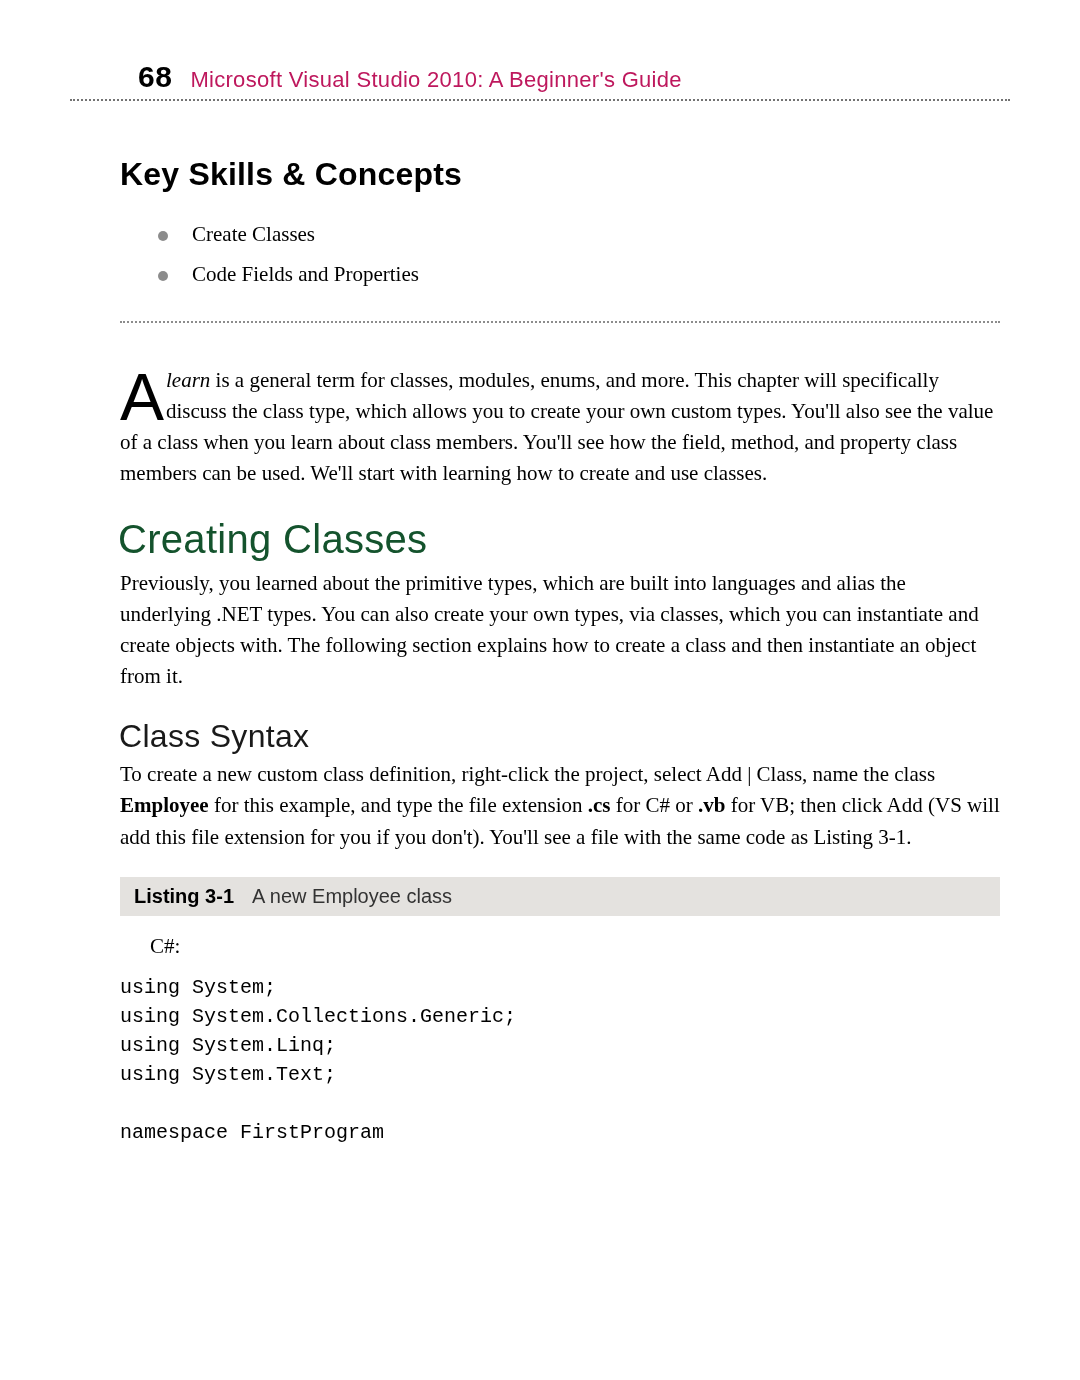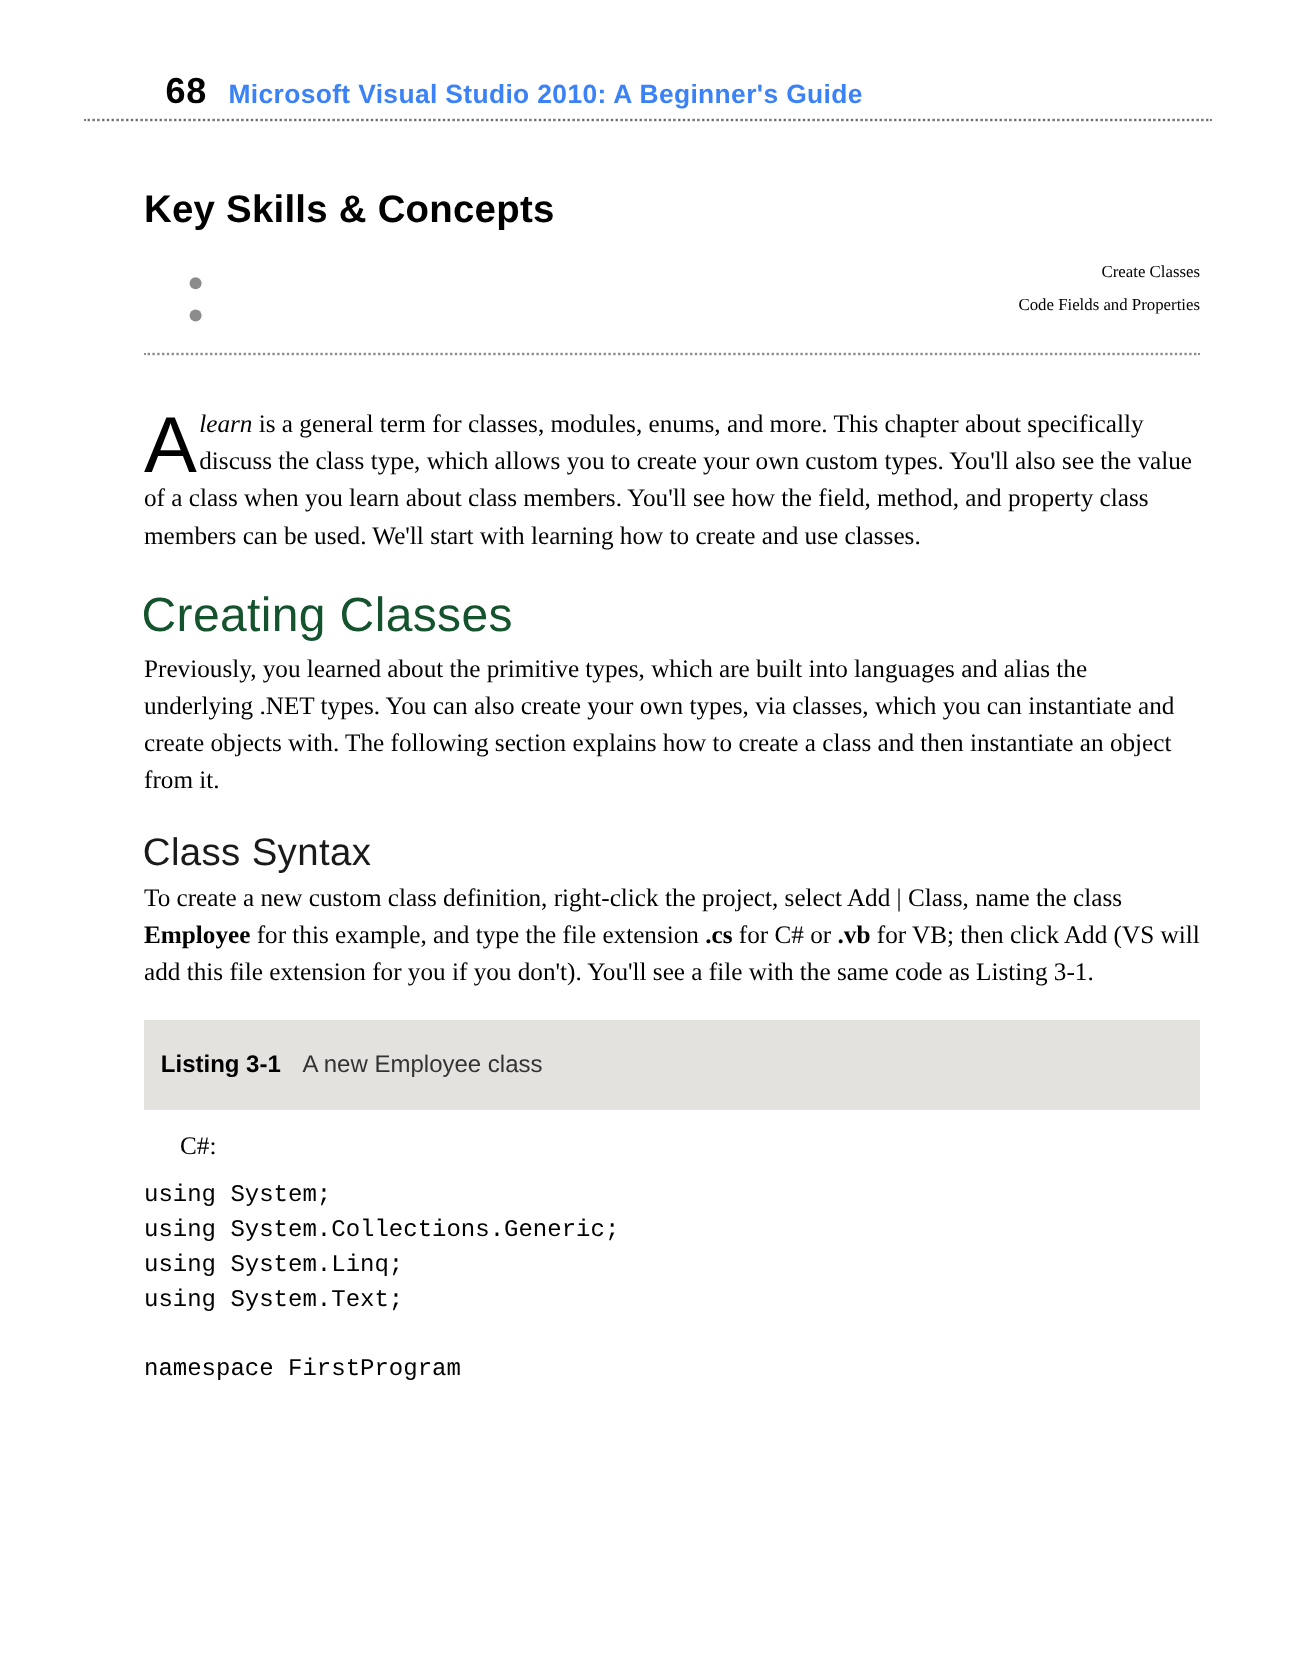--- a/index.html
+++ b/index.html
@@ -34,47 +34,46 @@
   }
   .page-number {
     font-family: "Trebuchet MS", "Segoe UI", Helvetica, Arial, sans-serif;
     font-weight: 700;
     font-size: 30px;
     color: #000;
     letter-spacing: 0.5px;
   }
   .running-title {
     font-family: "Trebuchet MS", "Segoe UI", Helvetica, Arial, sans-serif;
-    font-weight: 700;
+    font-weight: 400;
     font-size: 22px;
-    color: #3b82f6;
+    color: #be185d;
     letter-spacing: 0.3px;
   }
   .content {
     padding-left: 50px;
     padding-right: 10px;
   }
   h2.section-title {
     font-family: "Trebuchet MS", "Segoe UI", Helvetica, Arial, sans-serif;
     font-weight: 700;
     font-size: 32px;
     margin: 0 0 22px 0;
     letter-spacing: 0.2px;
   }
   ul.bullets {
     list-style: none;
     margin: 0 0 26px 0;
     padding: 0 0 0 38px;
   }
   ul.bullets li {
     position: relative;
-    font-size: 14px;
+    font-size: 21px;
     line-height: 1.9;
     padding-left: 34px;
-    text-align: right;
   }
   ul.bullets li::before {
     content: "";
     position: absolute;
     left: 0;
     top: 16px;
     width: 10px;
     height: 10px;
     border-radius: 50%;
     background: #8c8c8c;
@@ -112,21 +111,21 @@
   h2.h2-title {
     font-family: "Trebuchet MS", "Segoe UI", Helvetica, Arial, sans-serif;
     font-weight: 300;
     font-size: 32px;
     color: #1a1a1a;
     margin: 26px 0 4px -1px;
     letter-spacing: 0.3px;
   }
   .listing-bar {
     background: #e4e2df;
-    padding: 26px 14px;
+    padding: 8px 14px;
     margin: 24px 0 18px 0;
     font-family: "Trebuchet MS", "Segoe UI", Helvetica, Arial, sans-serif;
     font-size: 20px;
     color: #333;
   }
   .listing-bar .listing-label {
     font-weight: 700;
     color: #000;
     margin-right: 18px;
   }
@@ -161,21 +160,21 @@
 
     <ul class="bullets">
       <li><span>Create Classes</span></li>
       <li><span>Code Fields and Properties</span></li>
     </ul>
 
     <div class="dashed-divider"></div>
 
     <p class="body">
       <span class="dropcap">A</span>
-      <span class="italic">learn</span><span> is a general term for classes, modules, enums, and more. This chapter about specifically discuss the class type, which allows you to create your own custom types.</span>
+      <span class="italic">learn</span><span> is a general term for classes, modules, enums, and more. This chapter will specifically discuss the class type, which allows you to create your own custom types.</span>
       <span>You'll also see the value of a class when you learn about class members. You'll see how the field, method, and property class members can be used. We'll start with learning how to create and use classes.</span>
     </p>
 
     <h1 class="h1-title">Creating Classes</h1>
     <p class="body">Previously, you learned about the primitive types, which are built into languages and alias the underlying .NET types. You can also create your own types, via classes, which you can instantiate and create objects with. The following section explains how to create a class and then instantiate an object from it.</p>
 
     <h2 class="h2-title">Class Syntax</h2>
     <p class="body">
       <span>To create a new custom class definition, right-click the project, select Add | Class, name the class </span><span class="bold">Employee</span><span> for this example, and type the file extension </span><span class="bold">.cs</span><span> for C# or </span><span class="bold">.vb</span><span> for VB; then click Add (VS will add this file extension for you if you don't). You'll see a file with the same code as Listing 3-1.</span>
     </p>

